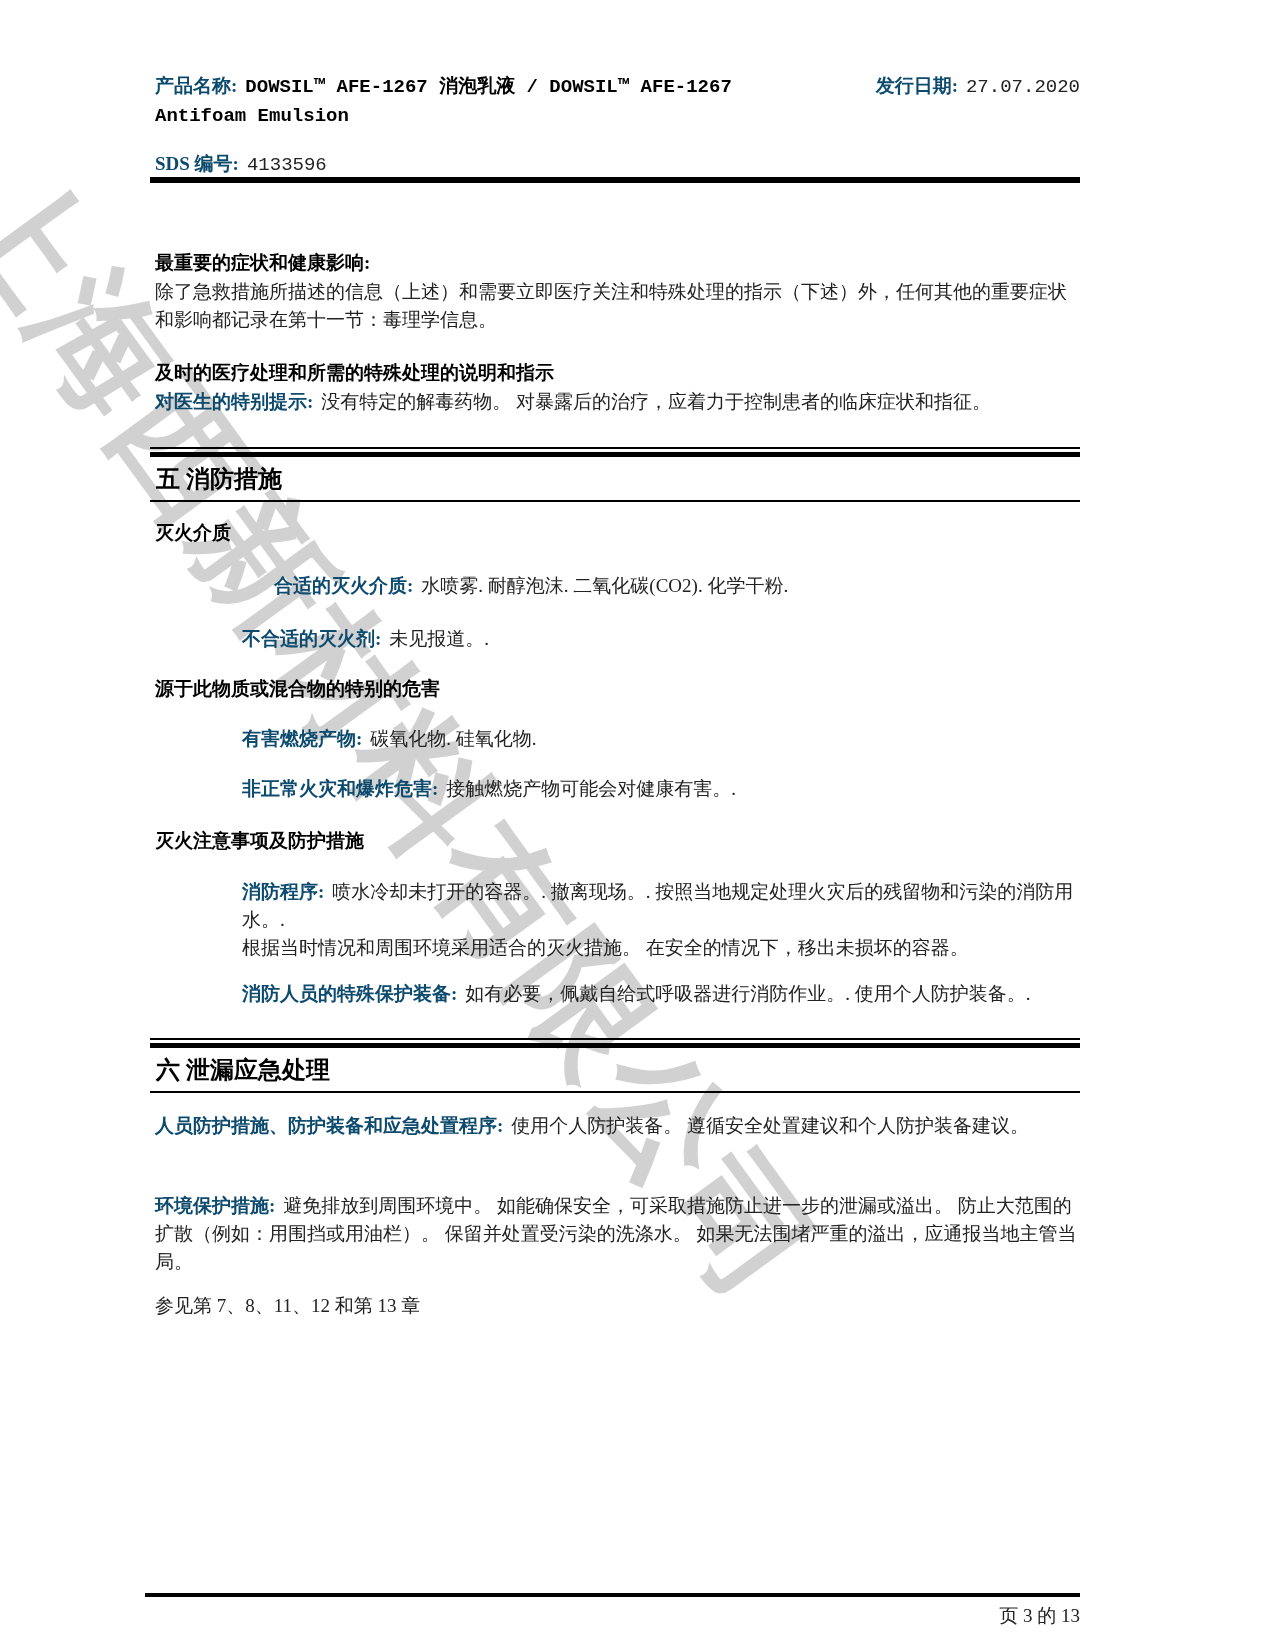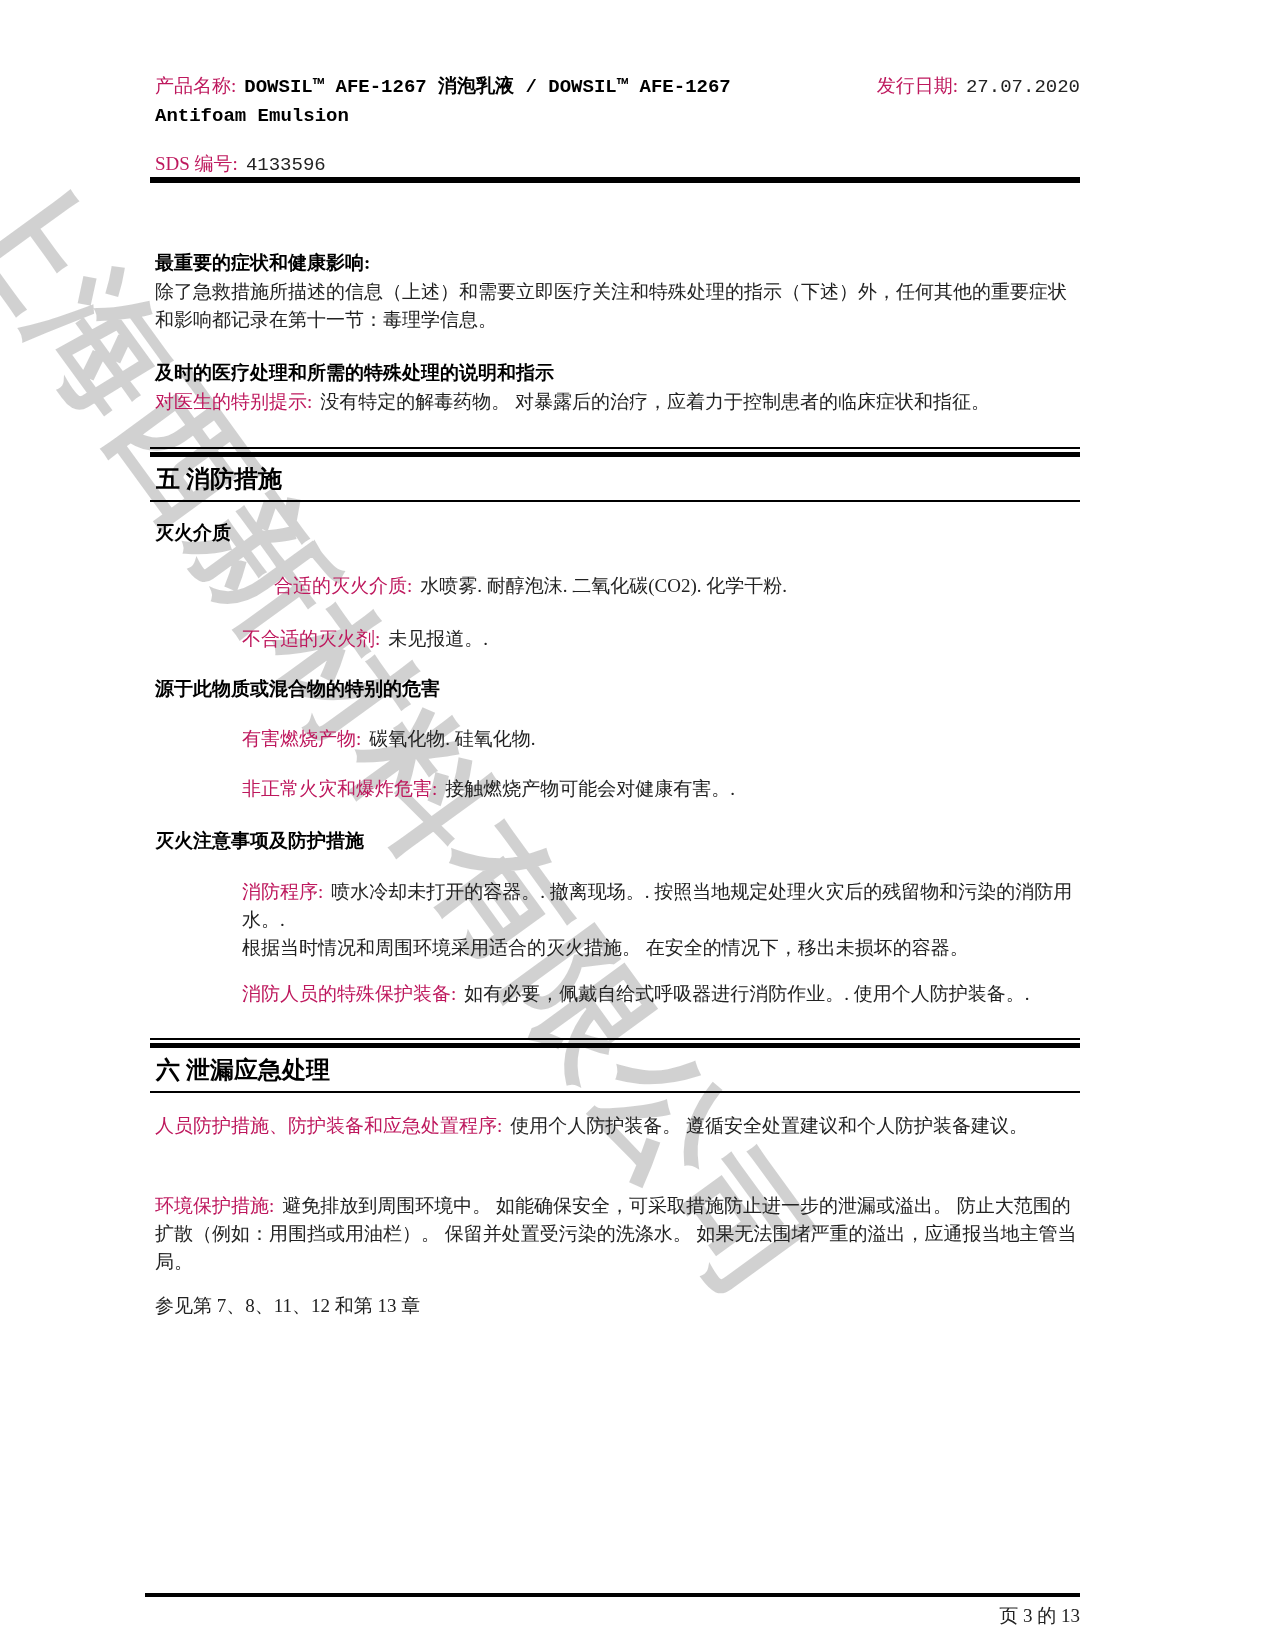--- a/index.html
+++ b/index.html
@@ -24,21 +24,21 @@
     letter-spacing: 4px;
     color: rgba(0,0,0,0.18);
     white-space: nowrap;
     transform: rotate(54deg);
     transform-origin: top left;
     pointer-events: none;
     z-index: 0;
   }
   .abs { position: absolute; z-index: 1; }
   .b { font-weight: bold; color: #000; }
-  .lbl { font-weight: normal; color: #be185d; margin-right: 8px; text-align: right; }
+  .lbl { font-weight: bold; color: #0c4a6e; margin-right: 8px; text-align: right; }
   .mono { font-family: "Liberation Mono", "DejaVu Sans Mono", monospace; }
   .para { line-height: 28px; margin: 0; }
   .heading { font-weight: bold; color: #000; margin: 0; line-height: 26px; }
   .rule { background: #000; }
   .section { left: 150px; width: 930px; }
   .section .topline { height: 2px; background: #000; }
   .section .topbar { height: 5px; background: #000; margin-top: 3px; }
   .section .title {
     font-size: 24px; font-weight: bold; color: #000;
     margin: 9px 0 8px 6px; line-height: 26px;

